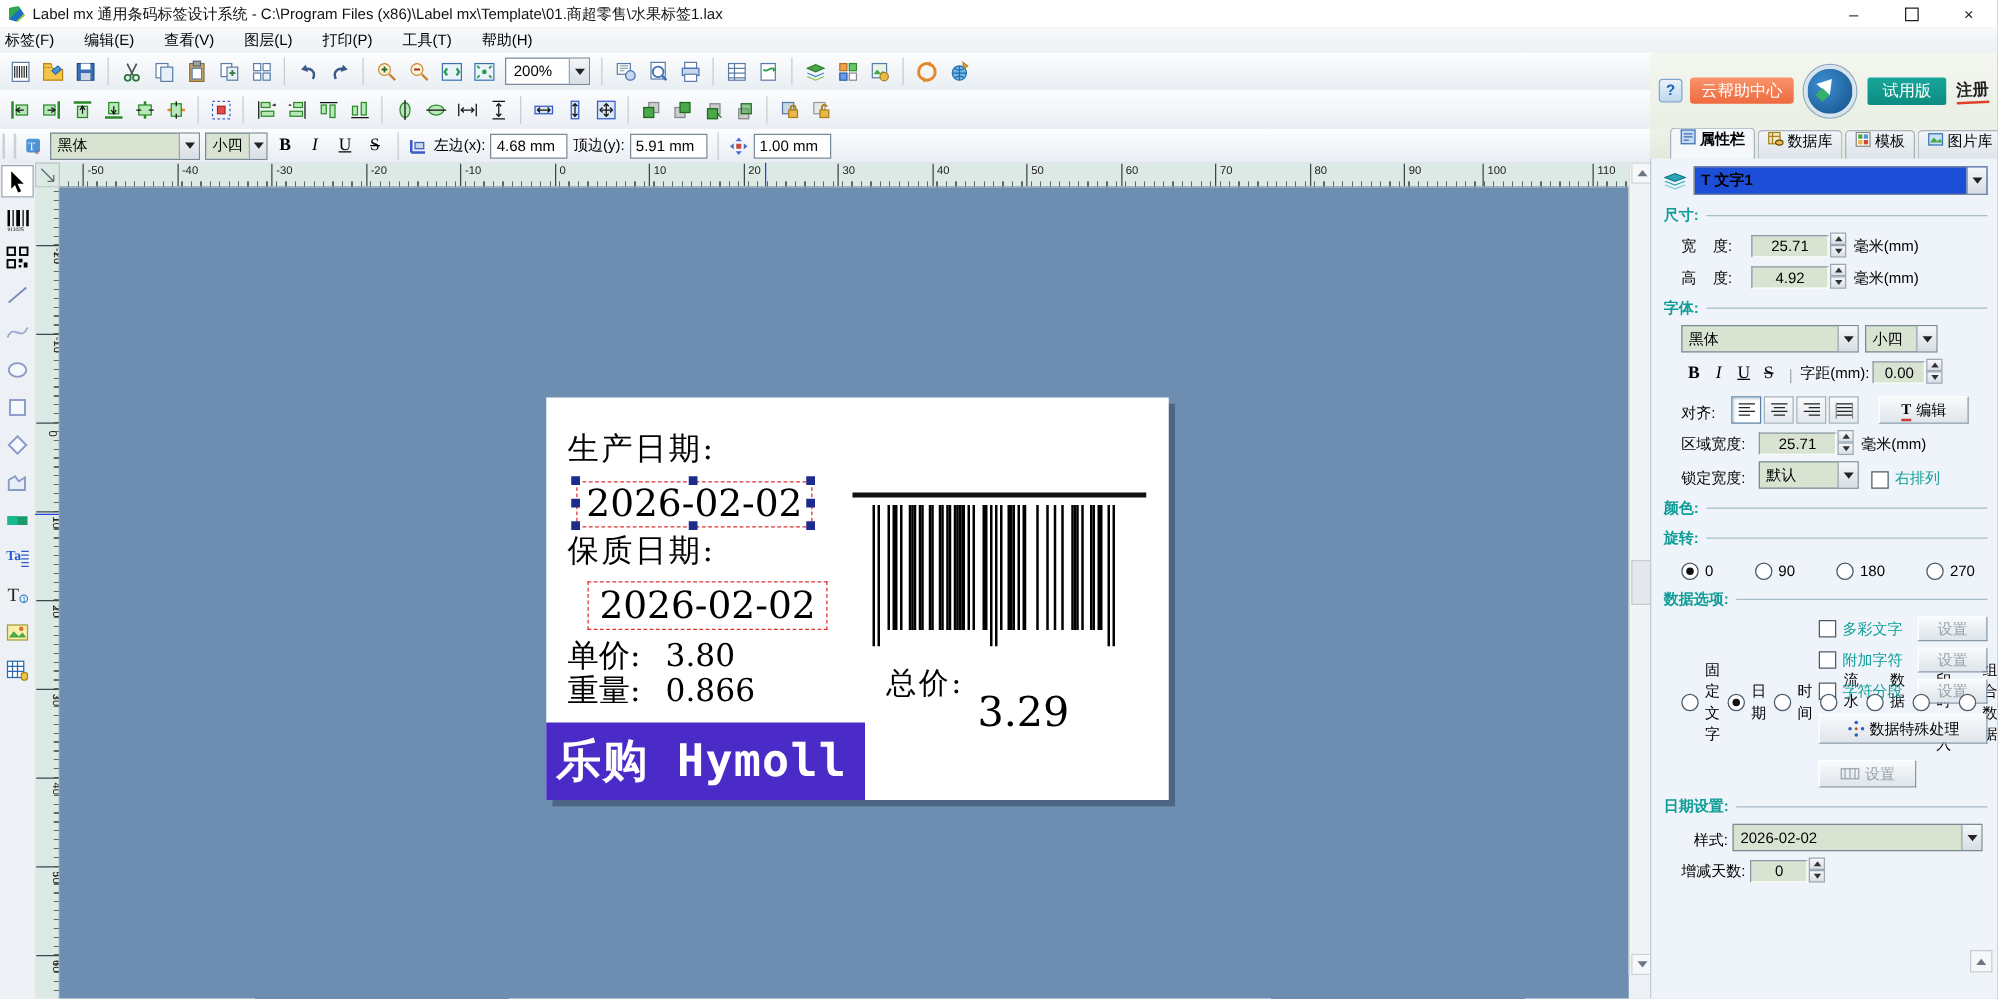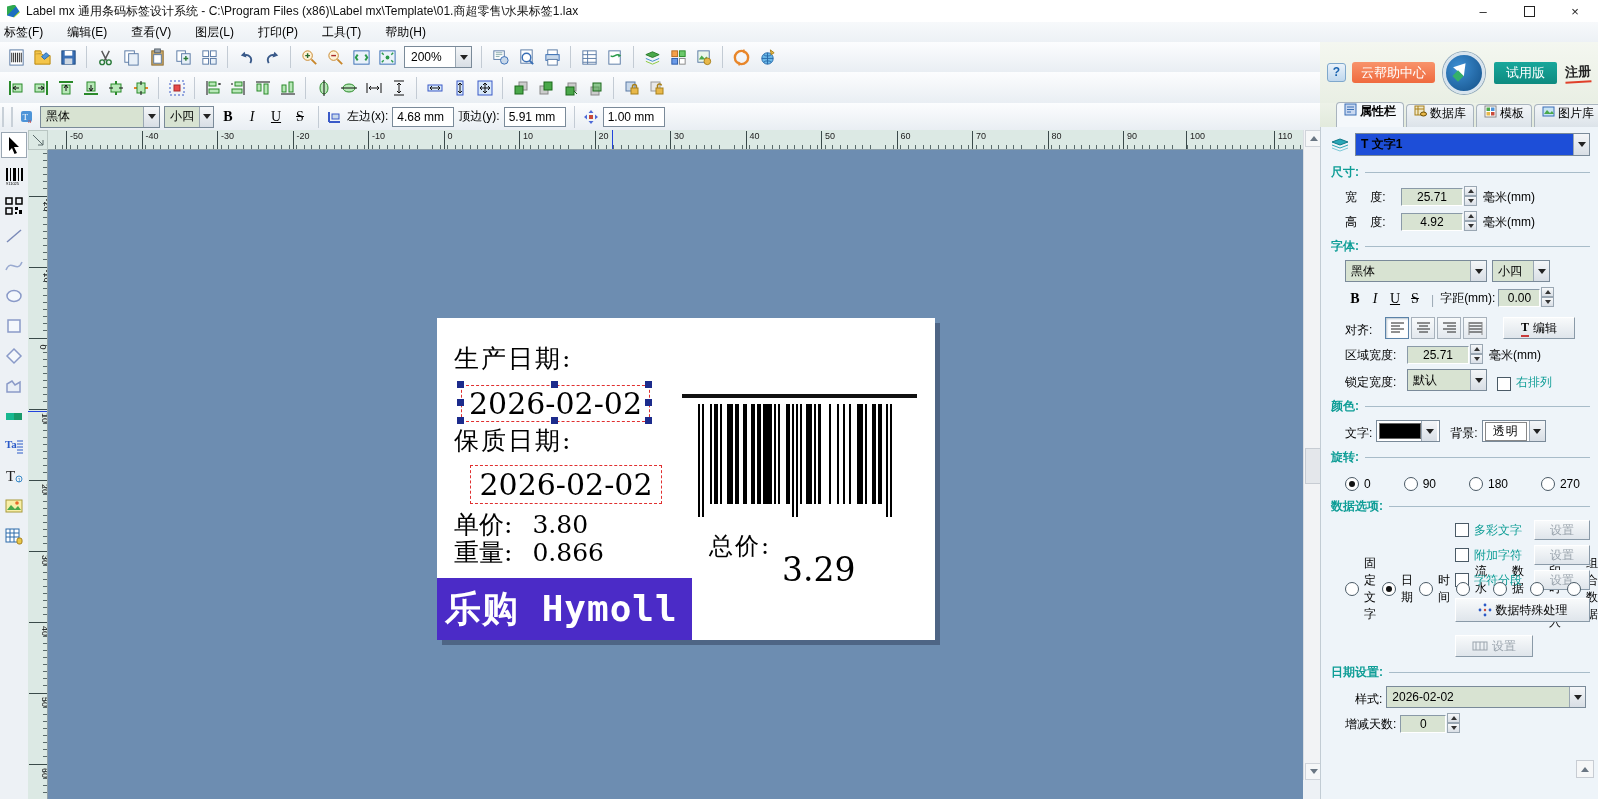--- a/index.html
+++ b/index.html
@@ -943,32 +943,20 @@
         <span class="fval">默认</span>
         <span class="dda"></span>
       </div>
       <span class="chk" style="margin-left:10px"></span>
       <span class="teal">右排列</span>
     </div>
 
     <div class="sech">
         <span>颜色:</span>
       </div>
-    <div class="prow">
-      <span class="plabel">文字:</span>
-      <div class="ddwhite" style="width:62px;margin-left:4px">
-        <span class="swatch" style="margin-left:2px"></span>
-        <span class="dda"></span>
-      </div>
-      <span class="plabel" style="margin-left:10px">背景:</span>
-      <div class="ddwhite" style="width:62px;margin-left:4px">
-        <span class="fval" style="border:1px solid #888;margin:2px;letter-spacing:1px">透明</span>
-        <span class="dda"></span>
-      </div>
-    </div>
 
     <div class="sech">
         <span>旋转:</span>
       </div>
     <div class="prow" style="justify-content:space-between;margin-right:10px">
       <span class="ditem">
           <span class="radio on"></span>
           <span>0</span>
         </span>
       <span class="ditem">

